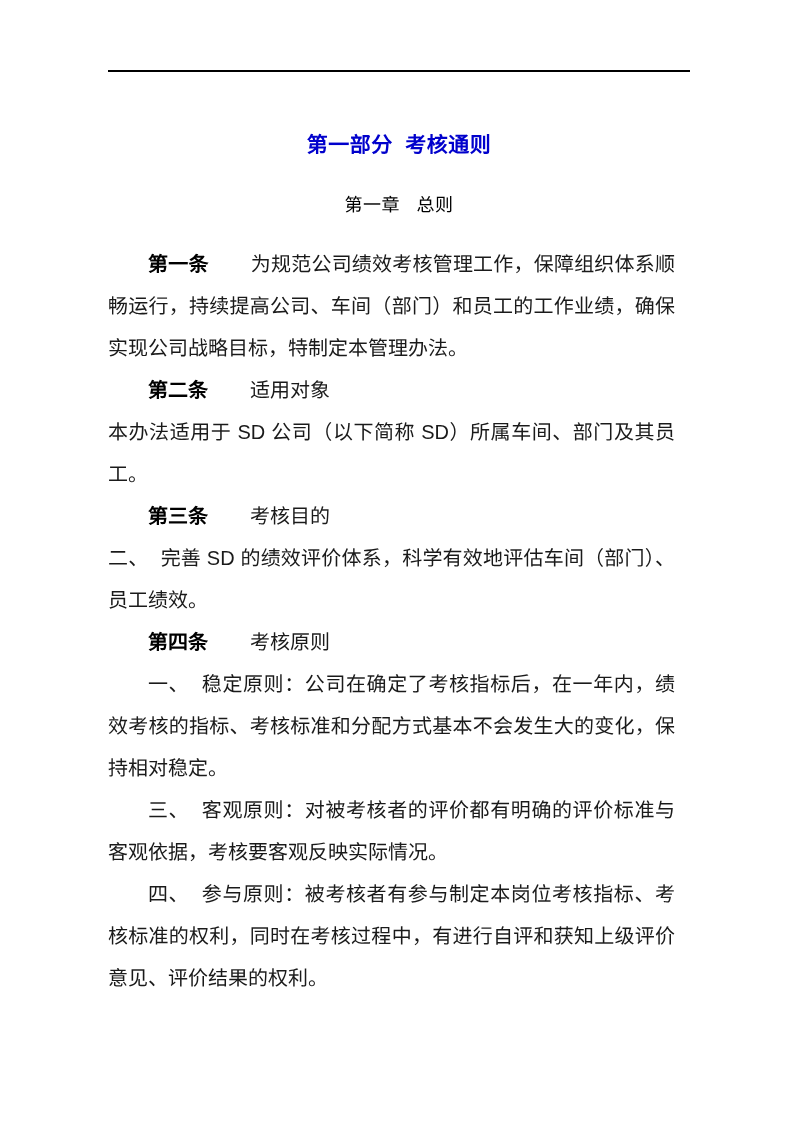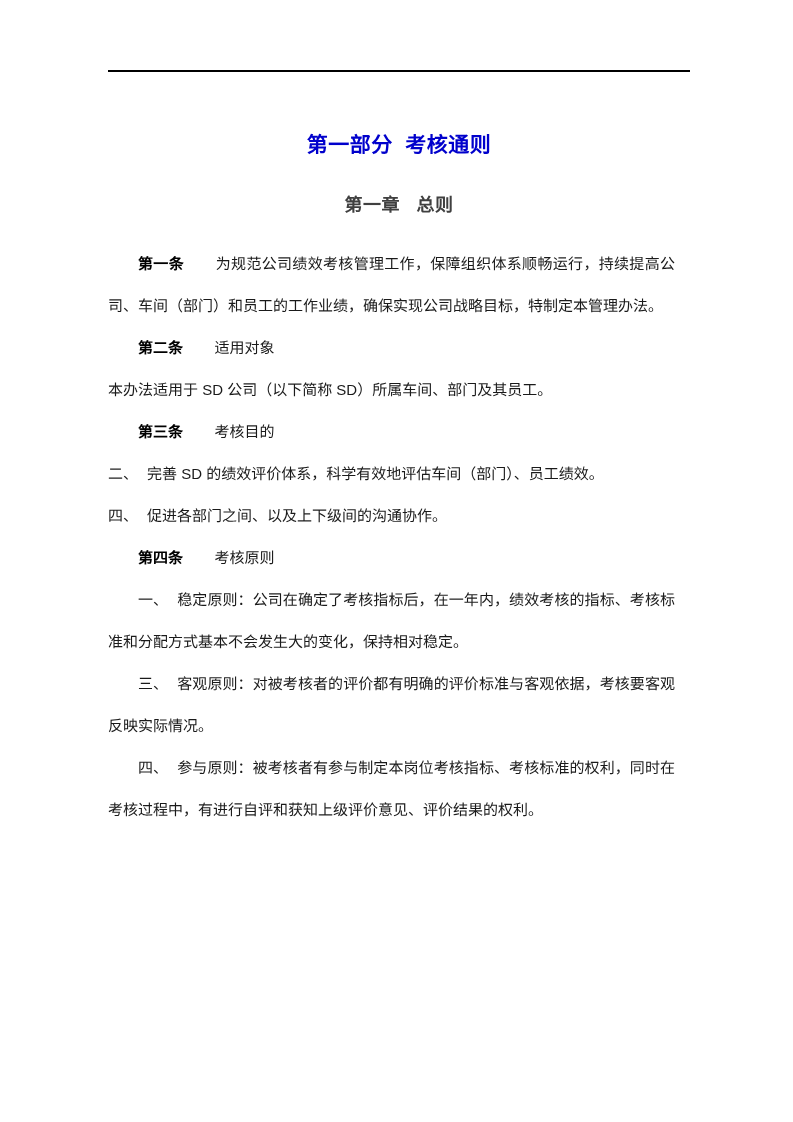--- a/index.html
+++ b/index.html
@@ -66,45 +66,45 @@
     left: 0;
     top: 124px;
     width: 582px;
   }
 
   .chapter-title {
     margin: 0;
     padding: 0;
     text-align: center;
     font-size: 18px;
-    font-weight: bold;
+    font-weight: normal;
     letter-spacing: 0.5px;
     line-height: 34px;
-    color: #404040;
+    color: #000000;
     white-space: pre;
   }
   .chapter-wrap {
     position: absolute;
     left: 0;
     top: 188px;
     width: 582px;
   }
 
   
   .body-wrap {
     position: absolute;
     left: 0;
     top: 243px;
     width: 582px;
   }
 
   p.para {
     margin: 0 15px 0 0;
     padding: 0;
-    font-size: 15px;
+    font-size: 20px;
     line-height: 42px;
     text-align: justify;
     text-justify: inter-ideograph;
     color: #1a1a1a;
     word-break: break-all;
   }
 
   p.indent {
     text-indent: 2em;
   }
@@ -154,21 +154,20 @@
       <p class="para indent"><span class="article-label">第二条</span><span class="gap"></span><span>适用对象</span></p>
 
       <p class="para noindent"><span>本办法适用于 SD 公司（以下简称 SD）所属车间、部门及其员工。</span></p>
 
       <p class="para indent"><span class="article-label">第三条</span><span class="gap"></span><span>考核目的</span></p>
 
 
       <p class="para noindent"><span>二、</span><span class="num-gap"></span><span>完善 SD 的绩效评价体系，科学有效地评估车间（部门）、员工绩效。</span></p>
 
 
-      <p class="para noindent"><span>四、</span><span class="num-gap"></span><span>促进各部门之间、以及上下级间的沟通协作。</span></p>
 
       <p class="para indent"><span class="article-label">第四条</span><span class="gap"></span><span>考核原则</span></p>
 
       <p class="para indent"><span>一、</span><span class="num-gap"></span><span>稳定原则：公司在确定了考核指标后，在一年内，绩效考核的指标、考核标准和分配方式基本不会发生大的变化，保持相对稳定。</span></p>
 
 
       <p class="para indent"><span>三、</span><span class="num-gap"></span><span>客观原则：对被考核者的评价都有明确的评价标准与客观依据，考核要客观反映实际情况。</span></p>
 
       <p class="para indent"><span>四、</span><span class="num-gap"></span><span>参与原则：被考核者有参与制定本岗位考核指标、考核标准的权利，同时在考核过程中，有进行自评和获知上级评价意见、评价结果的权利。</span></p>
 

